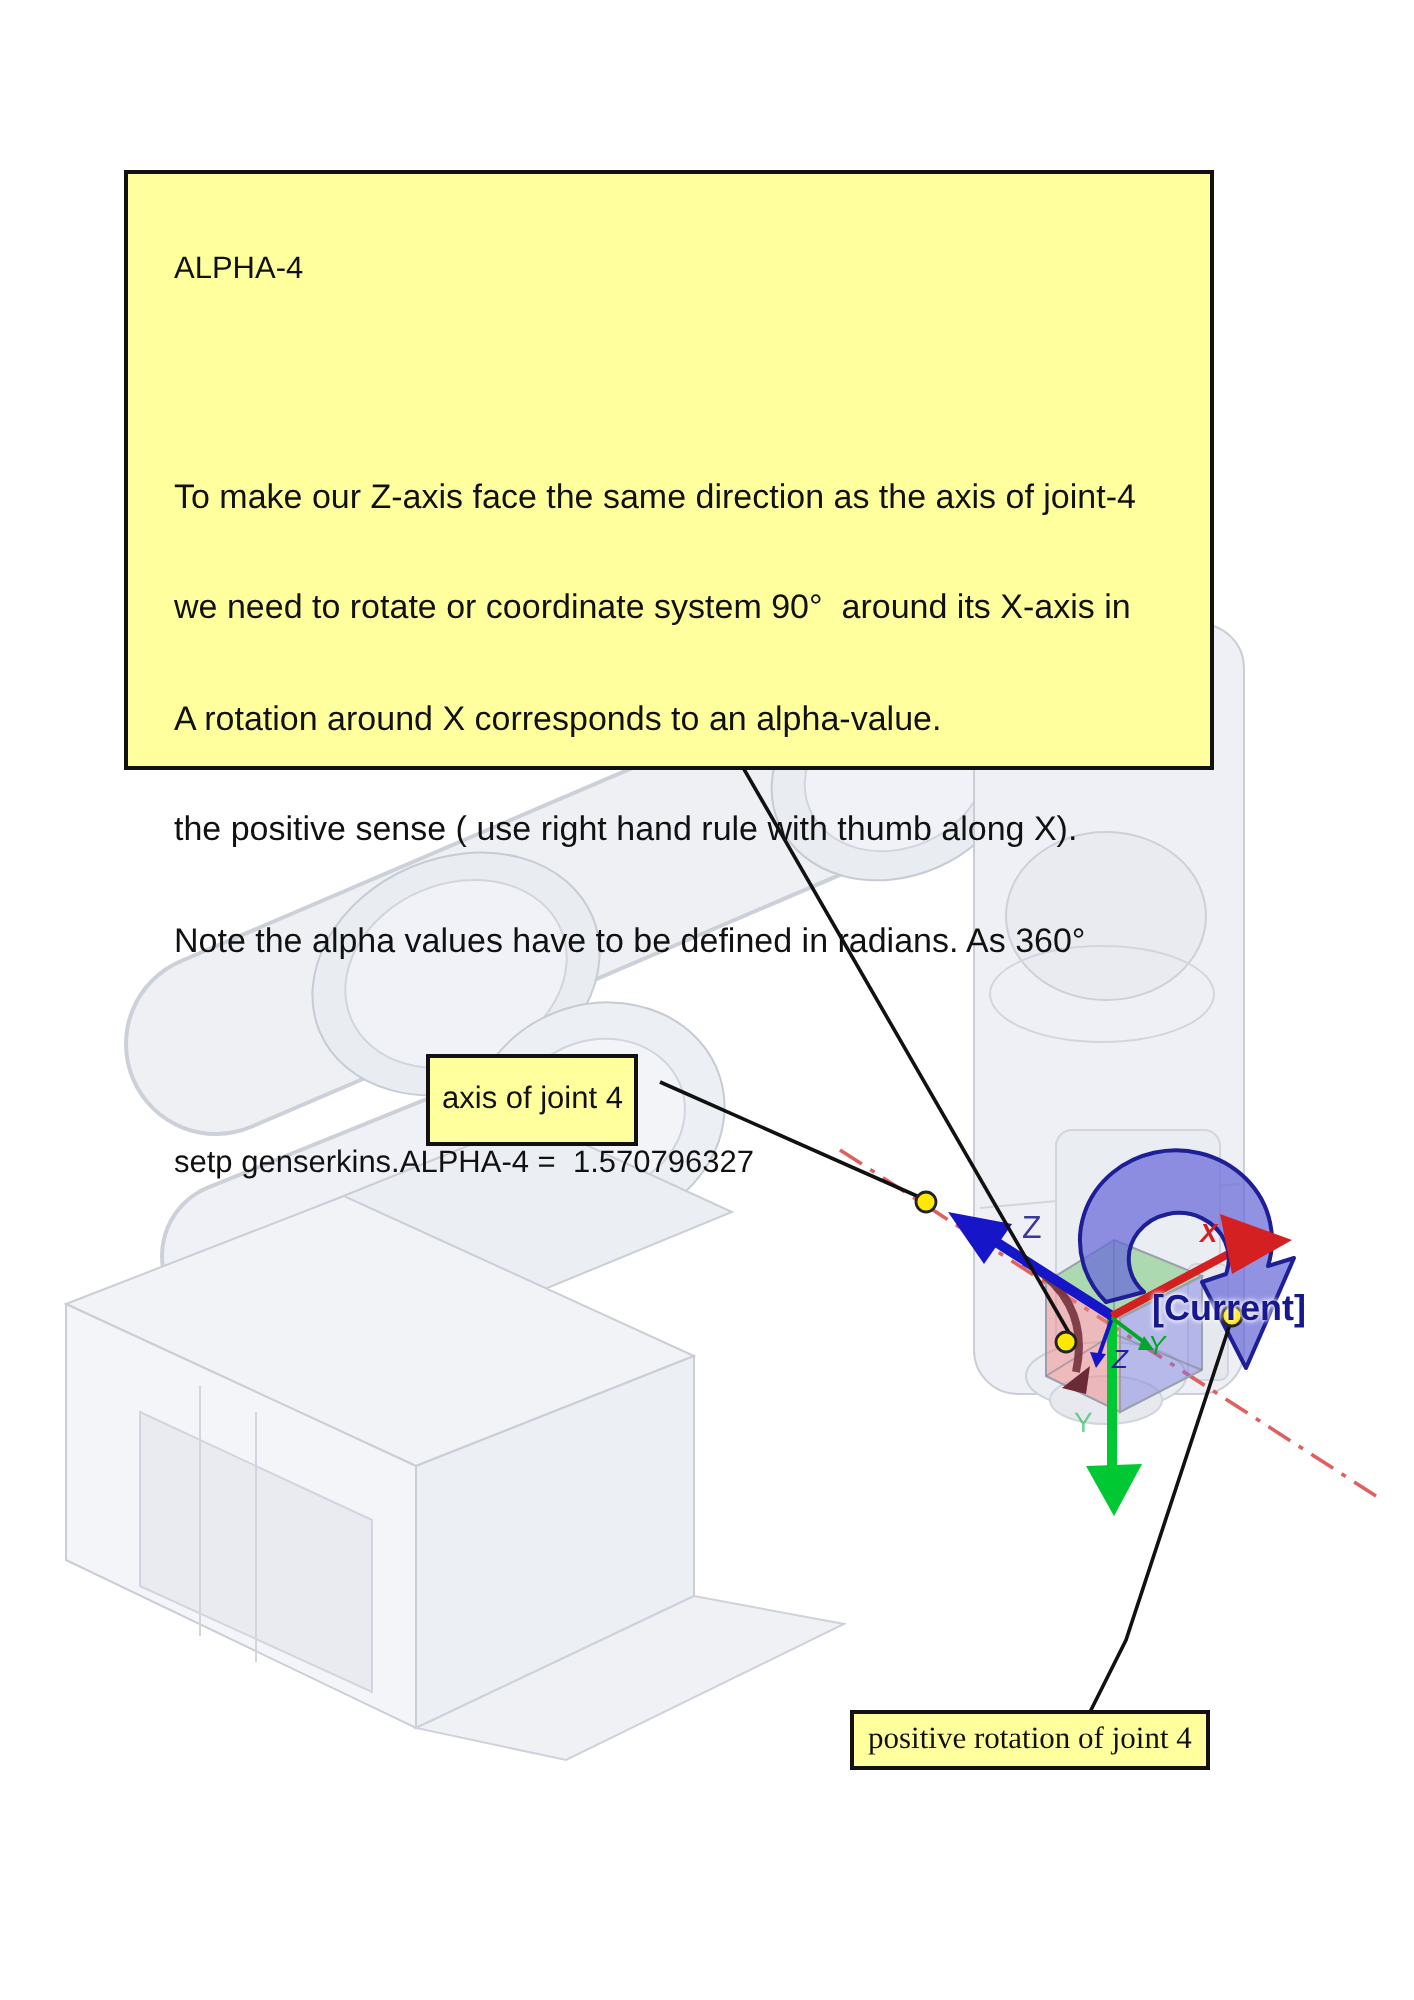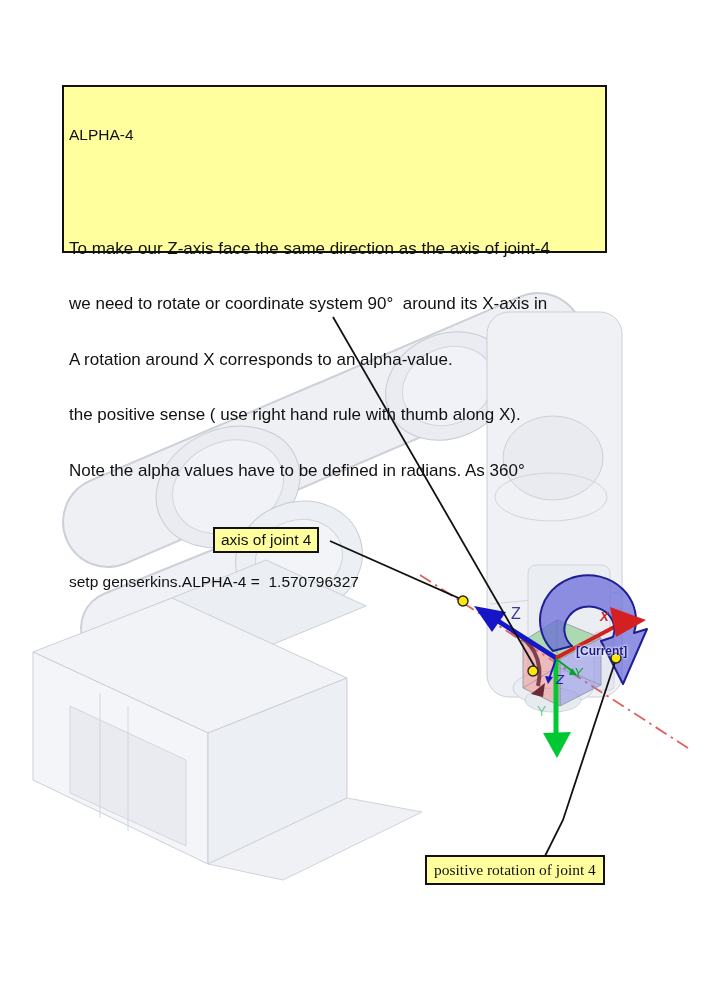--- a/index.html
+++ b/index.html
@@ -2,28 +2,28 @@
 <html><head>
 <meta charset="utf-8">
 <style>
   html,body{margin:0;padding:0;background:#ffffff;}
   body{width:707px;height:1000px;position:relative;overflow:hidden;
        font-family:"Liberation Sans",sans-serif;color:#111;}
   #stage{position:absolute;left:0;top:0;width:707px;height:1000px;}
   svg{position:absolute;left:0;top:0;}
   .callout{position:absolute;background:#ffff9e;border:2px solid #111;
            box-sizing:border-box;white-space:pre;}
-  #note-box{left:62px;top:85px;width:545px;height:168px;}
+  #note-box{left:62px;top:85px;width:545px;height:300px;padding-left:18px;}
   .note-title{margin:3px 0 0 5px;font-size:15.5px;line-height:18px;}
   .note-body{margin:23px 0 0 5px;}
   .note-line{font-size:17px;line-height:19.4px;white-space:pre;}
   .note-cmd{margin:21px 0 0 5px;font-size:15.5px;white-space:pre;}
-  #axis-callout{left:213px;top:527px;padding:2px 6px;font-size:15.5px;}
+  #axis-callout{left:213px;top:527px;padding:12px 6px;font-size:15.5px;}
   #rotation-callout{left:425px;top:855px;padding:4px 7px;font-size:15.5px;font-family:Liberation Serif, serif;}
-  #current-tag{position:absolute;left:576px;top:644px;font-size:12px;
+  #current-tag{position:absolute;left:576px;top:644px;font-size:18px;
                font-weight:bold;color:#18188e;
                text-shadow:0 0 3px #fff,0 0 2px #fff;}
   text{font-family:"Liberation Sans",sans-serif;}
 </style>
 </head>
 <body>
 
 <div id="stage">
 
 <svg width="707" height="1000" viewBox="0 0 707 1000">

